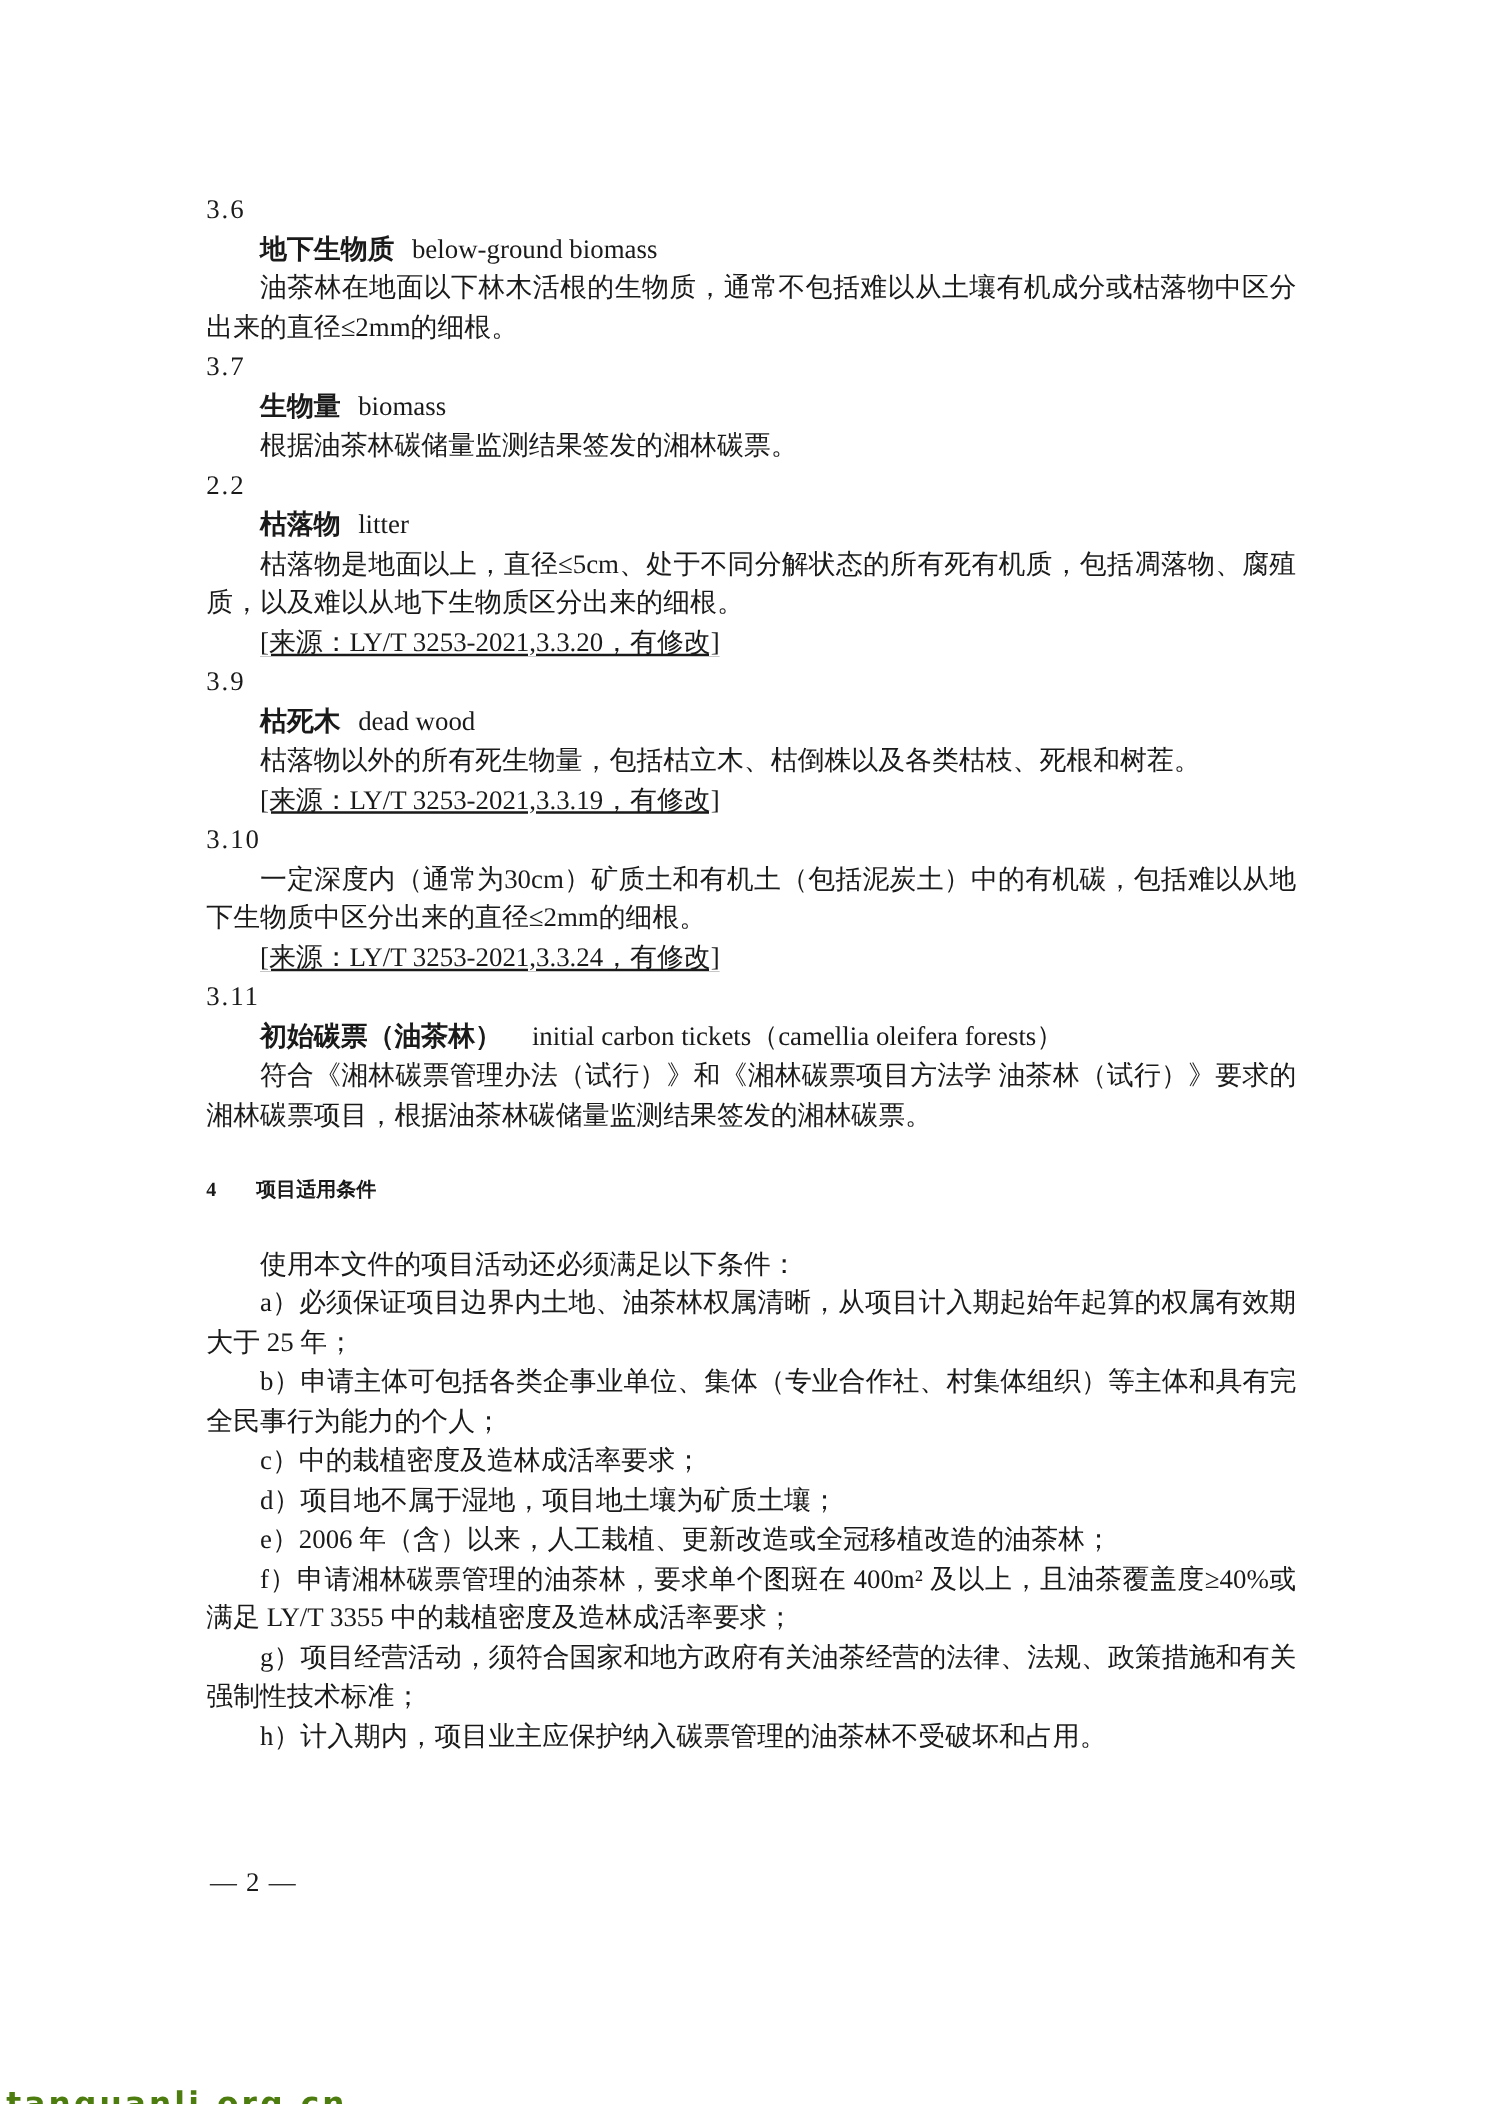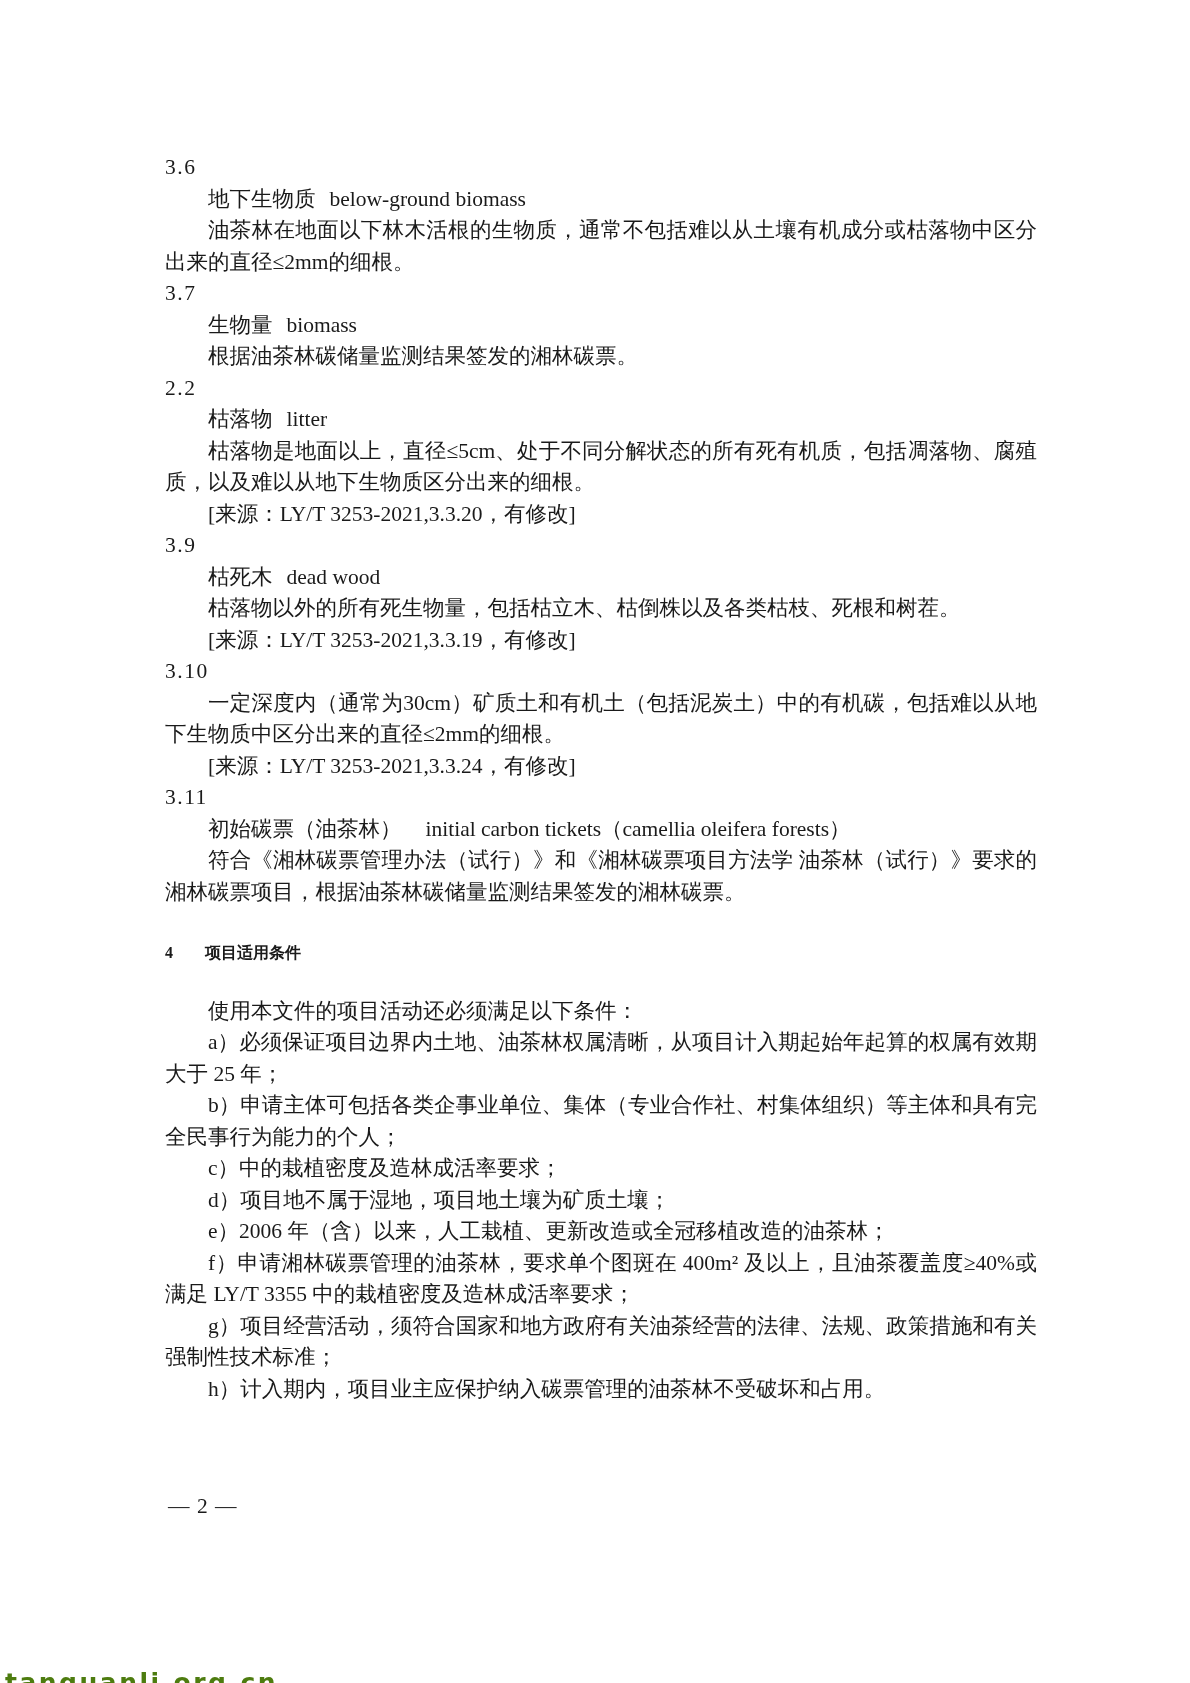--- a/index.html
+++ b/index.html
@@ -33,34 +33,35 @@
     line-height: 31.5px;
     margin: 0;
   }
   .clause-num {
     letter-spacing: 1.5px;
   }
   .term-line {
     padding-left: 43px;
   }
   .term-zh {
-    font-weight: normal;
+    font-weight: bold;
   }
   .term-en {
     margin-left: 14px;
   }
   .term-en-wide {
     margin-left: 24px;
   }
   .para {
     text-indent: 43px;
     text-align: justify;
   }
   .source {
     padding-left: 43px;
+    text-decoration: underline;
   }
   .section-heading {
     font-size: 16px;
     font-weight: bold;
     line-height: 31.5px;
     margin: 29px 0 27px 0;
   }
   .section-heading .sec-num {
     display: inline-block;
     min-width: 40px;

